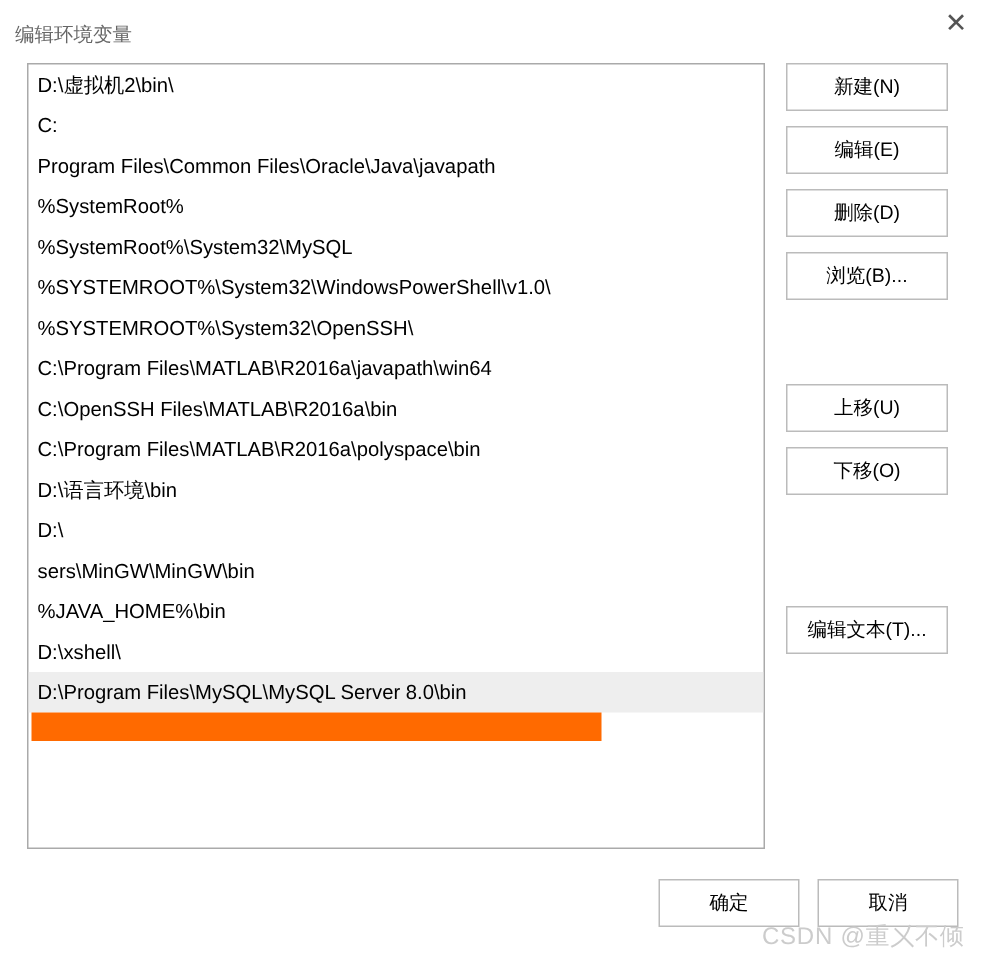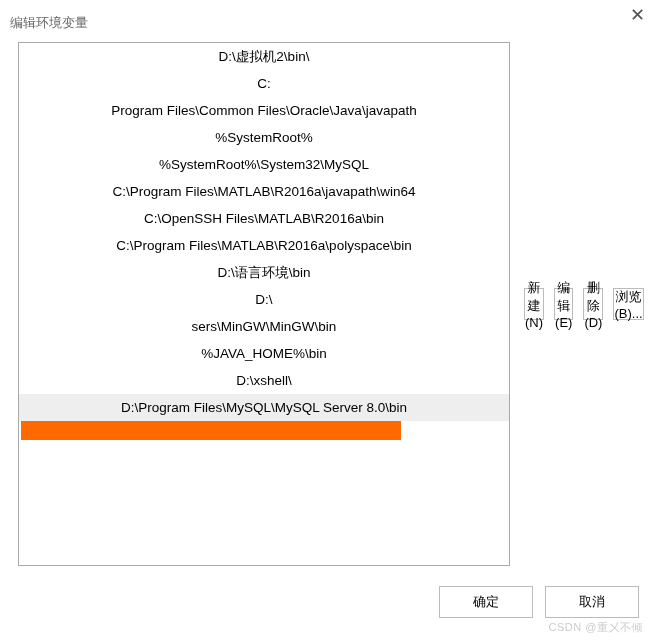--- a/index.html
+++ b/index.html
@@ -40,37 +40,35 @@
       overflow: hidden;
       background: #fff;
     }
     .list-item {
       padding: 4px 6px 4px 6px;
       font-size: 13.5px;
       line-height: 19px;
       white-space: nowrap;
       overflow: hidden;
       cursor: default;
-      text-align: center;
     }
     .list-item.selected {
       background: #eee;
     }
     .highlight-bar {
       background: #ff6a00;
       height: 19px;
       width: 380px;
       margin-left: 2px;
     }
     .side-buttons {
       display: flex;
-      flex-direction: row;
+      flex-direction: column;
       gap: 10px;
       width: 108px;
-      align-items: center;
     }
     .side-buttons .spacer-sm { height: 36px; }
     .side-buttons .spacer-lg { height: 54px; }
     .btn {
       border: 1px solid #bbb;
       background: #fff;
       height: 32px;
       font-size: 13px;
       font-family: inherit;
       cursor: pointer;
@@ -84,58 +82,61 @@
       justify-content: flex-end;
       gap: 12px;
       padding: 12px 18px 0 18px;
     }
     .bottom-bar .btn { width: 94px; }
     .watermark {
       position: absolute;
       right: 14px;
       bottom: 6px;
       color: #ccc;
-      font-size: 11px;
+      font-size: 16px;
       letter-spacing: 0.5px;
       pointer-events: none;
     }
   </style>
 </head>
 <body>
 
 <div class="title-bar">
   <span>编辑环境变量</span>
   <span class="close">✕</span>
 </div>
 
 <div class="content">
   <div class="list-box">
     <div class="list-item">D:\虚拟机2\bin\</div>
     <div class="list-item">C:</div>
     <div class="list-item">Program Files\Common Files\Oracle\Java\javapath</div>
     <div class="list-item">%SystemRoot%</div>
     <div class="list-item">%SystemRoot%\System32\MySQL</div>
+    <div class="list-item">%SYSTEMROOT%\System32\WindowsPowerShell\v1.0\</div>
+    <div class="list-item">%SYSTEMROOT%\System32\OpenSSH\</div>
     <div class="list-item">C:\Program Files\MATLAB\R2016a\javapath\win64</div>
     <div class="list-item">C:\OpenSSH Files\MATLAB\R2016a\bin</div>
     <div class="list-item">C:\Program Files\MATLAB\R2016a\polyspace\bin</div>
     <div class="list-item">D:\语言环境\bin</div>
     <div class="list-item">D:\</div>
     <div class="list-item">sers\MinGW\MinGW\bin</div>
     <div class="list-item">%JAVA_HOME%\bin</div>
     <div class="list-item">D:\xshell\</div>
     <div class="list-item selected">D:\Program Files\MySQL\MySQL Server 8.0\bin</div>
     <div class="highlight-bar"></div>
   </div>
 
   <div class="side-buttons">
     <button class="btn">新建(N)</button>
     <button class="btn">编辑(E)</button>
     <button class="btn">删除(D)</button>
     <button class="btn">浏览(B)...</button>
     <div class="spacer-sm"></div>
+    <button class="btn">上移(U)</button>
     <button class="btn">下移(O)</button>
     <div class="spacer-lg"></div>
     <button class="btn">编辑文本(T)...</button>
   </div>
 </div>
 
 <div class="bottom-bar">
   <button class="btn">确定</button>
   <button class="btn">取消</button>
 </div>

